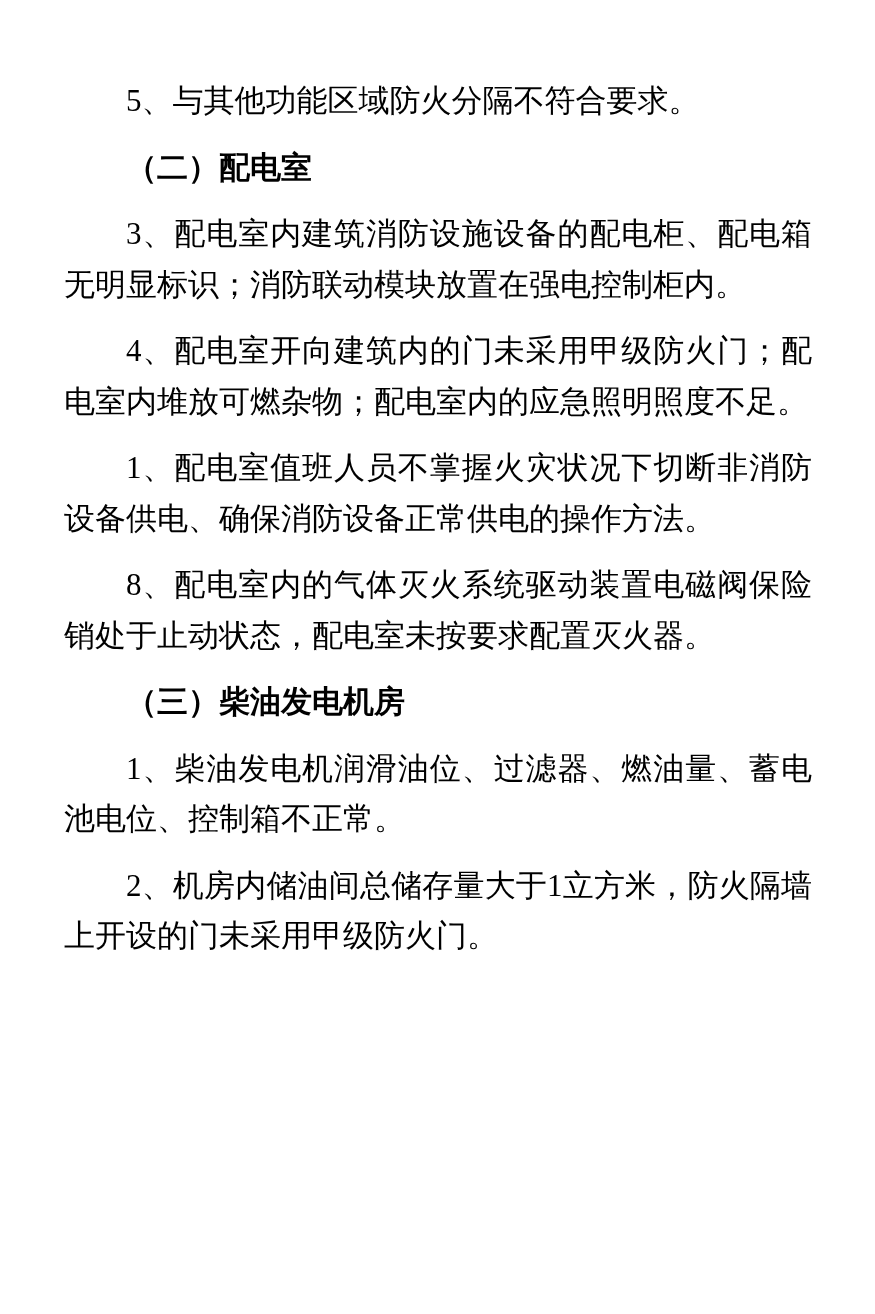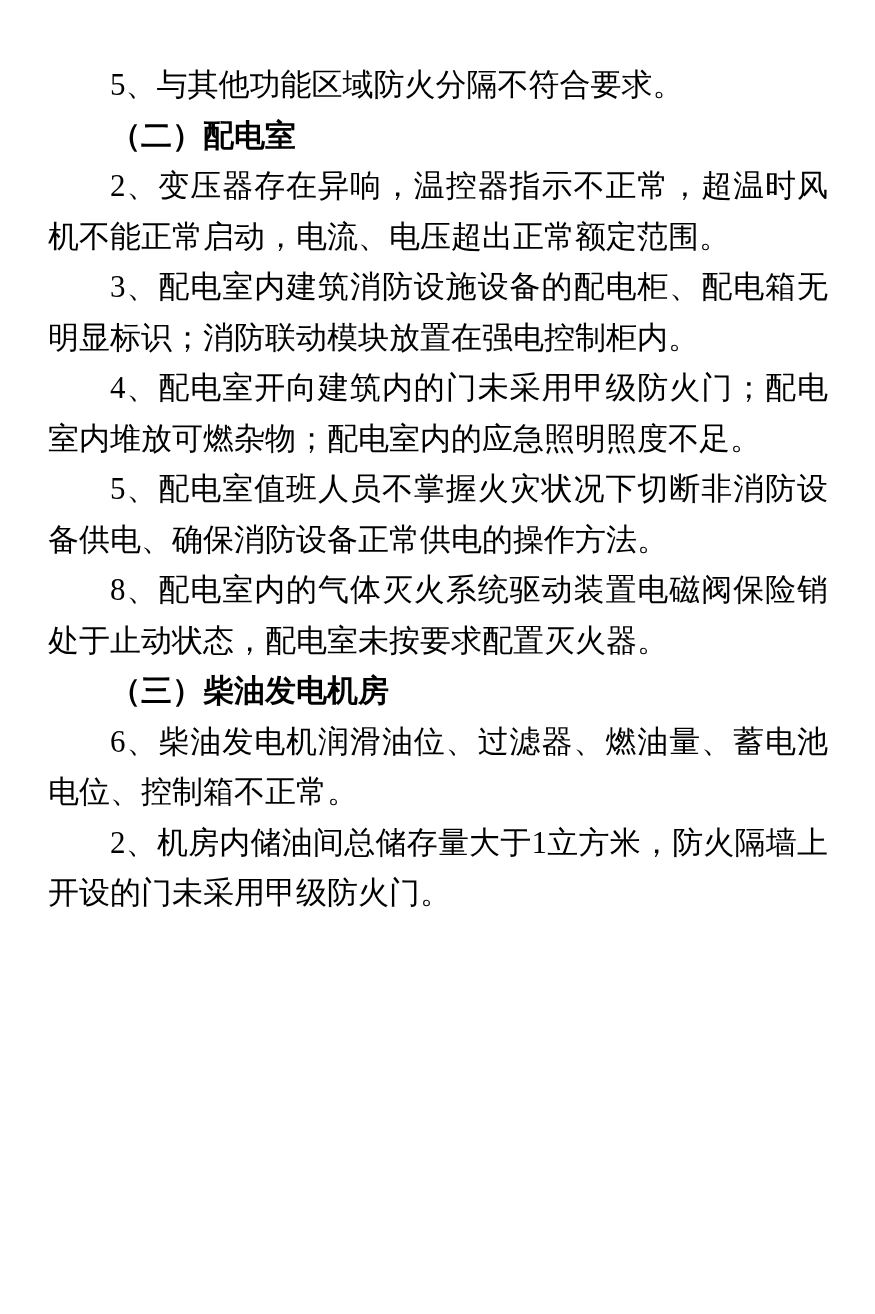--- a/index.html
+++ b/index.html
@@ -19,38 +19,37 @@
   }
   .doc-text {
     color: #000000;
     font-size: 31px;
     line-height: 50.5px;
     text-align: justify;
     
     font-family: "Liberation Serif", "DejaVu Serif", sans-serif;
   }
   .doc-text p {
-    margin: 0;
+    margin: 16px;
     padding: 0;
     text-indent: 2em;
   }
   .doc-text p.heading {
     font-weight: bold;
     font-family: Liberation Sans, sans-serif;
   }
 </style>
 </head>
 <body>
 
 <div class="page">
   <div class="doc-text">
     <p class="body">5、与其他功能区域防火分隔不符合要求。</p>
     <p class="heading">（二）配电室</p>
-    <p class="body">2、变压器存在异响，温控器指示不正常，超温时风机不能正常启动，电流、电压超出正常额定范围。</p>
     <p class="body">3、配电室内建筑消防设施设备的配电柜、配电箱无明显标识；消防联动模块放置在强电控制柜内。</p>
     <p class="body">4、配电室开向建筑内的门未采用甲级防火门；配电室内堆放可燃杂物；配电室内的应急照明照度不足。</p>
-    <p class="body">5、配电室值班人员不掌握火灾状况下切断非消防设备供电、确保消防设备正常供电的操作方法。</p>
+    <p class="body">1、配电室值班人员不掌握火灾状况下切断非消防设备供电、确保消防设备正常供电的操作方法。</p>
     <p class="body">8、配电室内的气体灭火系统驱动装置电磁阀保险销处于止动状态，配电室未按要求配置灭火器。</p>
     <p class="heading">（三）柴油发电机房</p>
-    <p class="body">6、柴油发电机润滑油位、过滤器、燃油量、蓄电池电位、控制箱不正常。</p>
+    <p class="body">1、柴油发电机润滑油位、过滤器、燃油量、蓄电池电位、控制箱不正常。</p>
     <p class="body">2、机房内储油间总储存量大于1立方米，防火隔墙上开设的门未采用甲级防火门。</p>
   </div>
 </div>
 
 </body></html>

